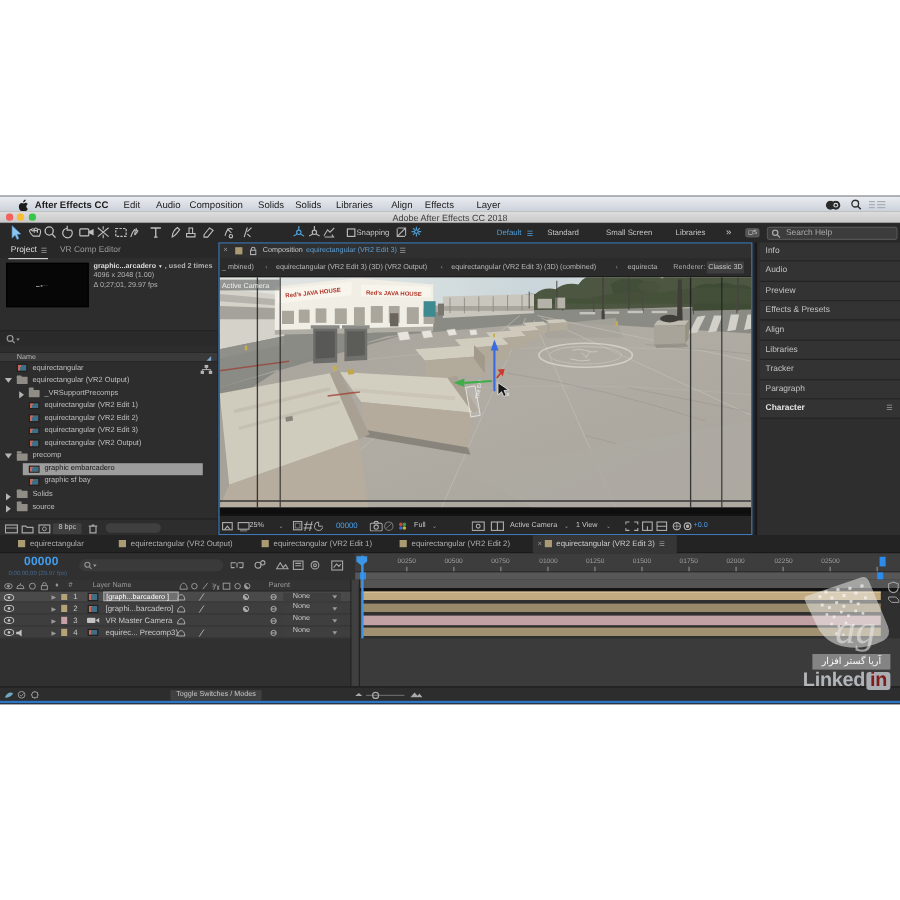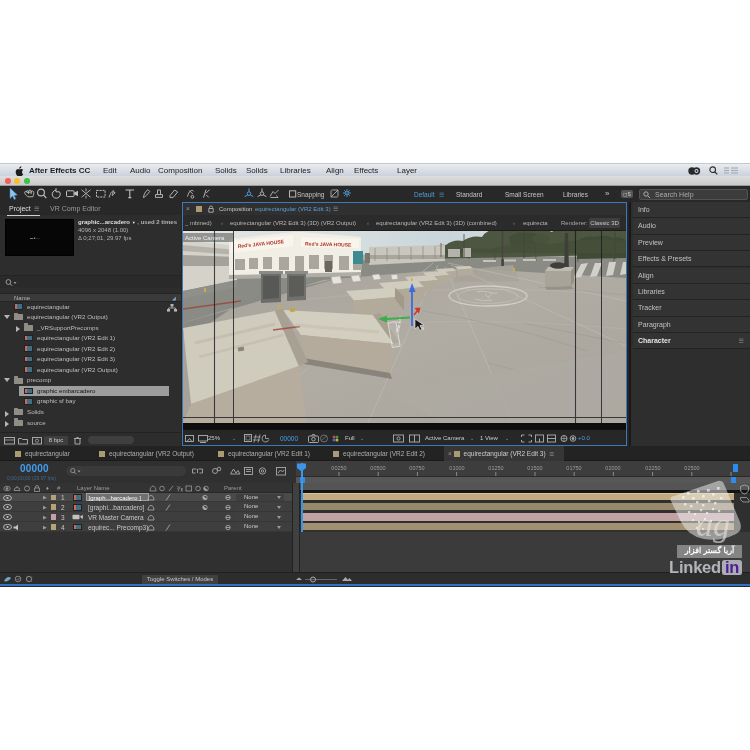--- a/index.html
+++ b/index.html
@@ -73,20 +73,21 @@
           <line x1="7" y1="3.5" x2="14" y2="3.5"></line>
           <line x1="0" y1="6" x2="5" y2="6"></line>
           <line x1="7" y1="6" x2="14" y2="6"></line>
         </g>
       </svg>
 </div>
 <div id="titlebar">
   <div class="tl" style="left:5px;background:#f4605a;"></div>
   <div class="tl" style="left:14px;background:#f9bd32;"></div>
   <div class="tl" style="left:24px;background:#38c648;"></div>
+  <div class="t">Adobe After Effects CC 2018</div>
 </div>
 <div id="toolbar">
   <svg class="abs" style="left:0;top:1px" width="360" height="14" viewBox="0 0 360 14">
     <path d="M10 1 L10 11.5 L12.6 9 L14.2 12.6 L15.8 11.8 L14.2 8.4 L17.4 8 Z" fill="#8ec4ea" stroke="#3d81c4" stroke-width="0.5"></path>
     <path d="M26 5 c0-1.8 2.6-1.8 2.6 0 v2 m0-2.6 c0-1.8 2.6-1.8 2.6 0 v2.6 m0-2 c0-1.6 2.6-1.2 2.6 0.4 0 2.6-0.4 2.6-0.9 4.4 h-5.2 c-1.3-1.3-2.6-2.6-3-4 -0.4-1.3 1.3-2.2 2.2-0.4z" fill="none" stroke="#c0c0c0" stroke-width="0.9"></path>
     <circle cx="41" cy="5.5" r="3.4" fill="none" stroke="#c0c0c0" stroke-width="1.1"></circle>
         <line x1="43.6" y1="8.2" x2="46.3" y2="11" stroke="#c0c0c0" stroke-width="1.1"></line>
     <path d="M56 3.2 a4 4 0 1 0 3.6 1.8 M56 1.2 v3.6 h3.6" fill="none" stroke="#c0c0c0" stroke-width="1"></path>
     <rect x="66.5" y="3.8" width="7.5" height="5.8" rx="0.8" fill="none" stroke="#c0c0c0" stroke-width="1"></rect>
         <path d="M74 5.8 l4-2 v5.4 l-4-2" fill="#c0c0c0"></path>
@@ -818,18 +819,18 @@
           <rect x="58" y="32" width="2.2" height="2.2"></rect>
       <rect x="32" y="41" width="2" height="2"></rect>
           <rect x="38" y="43" width="2" height="2"></rect>
           <rect x="44" y="40" width="2" height="2"></rect>
           <rect x="50" y="42" width="2" height="2"></rect>
       <rect x="36" y="49" width="1.8" height="1.8"></rect>
           <rect x="42" y="50" width="1.8" height="1.8"></rect>
     </g>
     <text x="36" y="58" font-family="Liberation Serif,serif" font-style="italic" font-size="34" fill="#e6e6e4" opacity="0.6">ag</text>
   </svg>
-  <div class="abs" style="left:677px;top:382px;width:65px;height:12.5px;background:rgba(205,205,205,0.5);font-weight:bold;">
+  <div class="abs" style="left:677px;top:382px;width:65px;height:12.5px;background:rgba(205,205,205,0.5);">
     <div style="width:100%;text-align:center;font-size:8px;color:#fdfdfd;line-height:12.5px;">آریا گستر افزار</div>
   </div>
-  <div class="abs" style="left:669px;top:395px;font-size:16.5px;font-weight:bold;color:#b2b5b9;letter-spacing:-0.2px;">Linked<span style="display:inline-block;background:#aaadb1;color:#4c1d95;border-radius:2.5px;padding:0 2.5px;margin-left:1.5px;line-height:15px;">in</span></div>
+  <div class="abs" style="left:669px;top:395px;font-size:16.5px;font-weight:bold;color:#b2b5b9;letter-spacing:-0.2px;">Linked<span style="display:inline-block;background:#aaadb1;color:#7f1d1d;border-radius:2.5px;padding:0 2.5px;margin-left:1.5px;line-height:15px;">in</span></div>
 </div>
 </div>
 
 </body></html>

